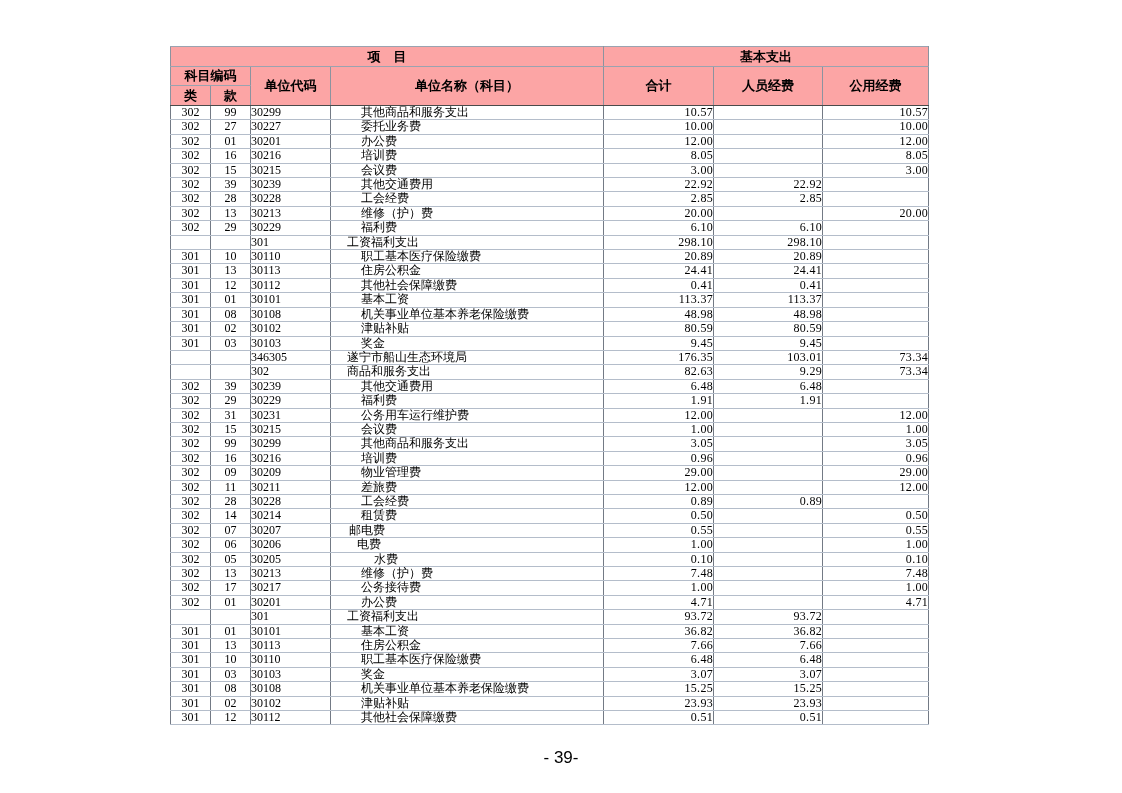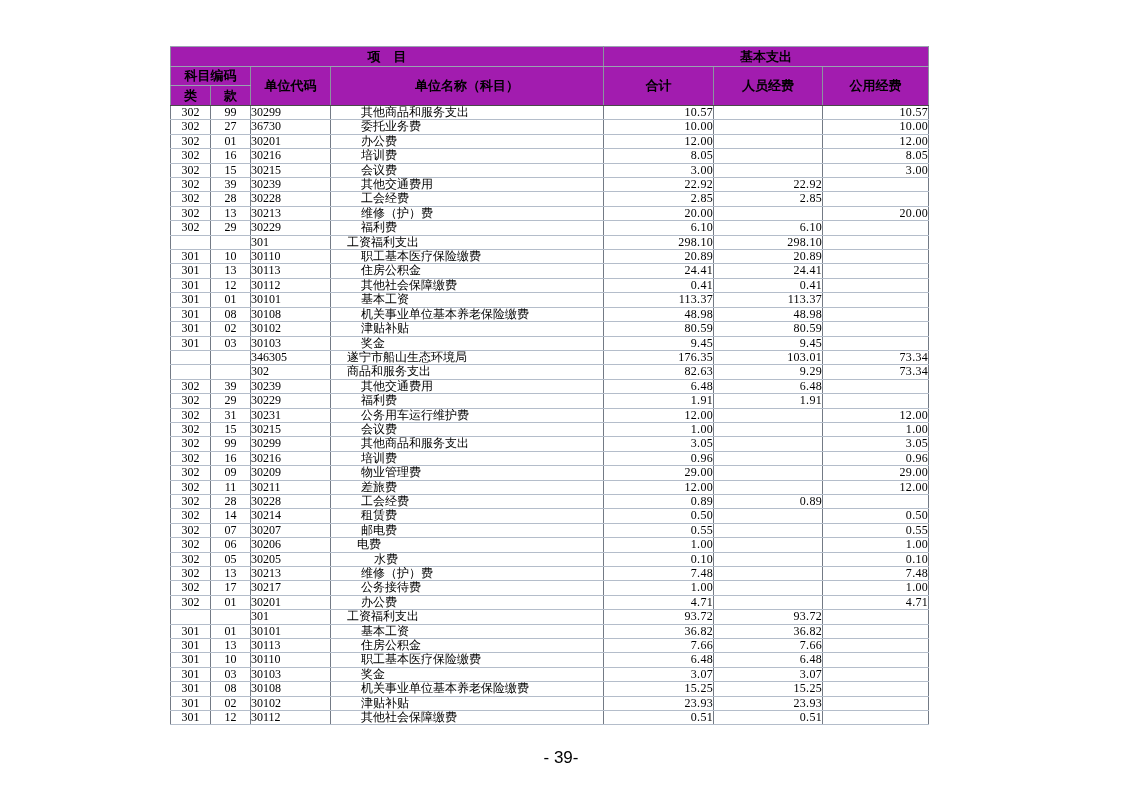--- a/index.html
+++ b/index.html
@@ -29,21 +29,21 @@
     padding: 0;
     overflow: hidden;
     white-space: nowrap;
     border: 1px solid;
     border-top-color: #b4bdca;
     border-bottom-color: #b4bdca;
     border-left-color: #737a85;
     border-right-color: #737a85;
   }
   .budget-table thead th {
-    background: #a21caf;
+    background: #fca5a5;
     font-weight: bold;
     font-size: 13px;
     text-align: center;
     border-left-color: #8b939f;
     border-right-color: #8b939f;
     border-top-color: #9aa3b0;
     border-bottom-color: #9aa3b0;
   }
   .budget-table thead tr.hdr-row1 th { height: 19px; }
   .budget-table thead tr.hdr-row2 th { height: 16px; }
@@ -108,21 +108,21 @@
           <td class="c-item">99</td>
           <td class="c-code">30299</td>
           <td class="c-name" style="padding-left: 30px;">其他商品和服务支出</td>
           <td class="c-amt">10.57</td>
           <td class="c-amt"></td>
           <td class="c-amt">10.57</td>
         </tr>
         <tr>
           <td class="c-cls">302</td>
           <td class="c-item">27</td>
-          <td class="c-code">36730</td>
+          <td class="c-code">30227</td>
           <td class="c-name" style="padding-left: 30px;">委托业务费</td>
           <td class="c-amt">10.00</td>
           <td class="c-amt"></td>
           <td class="c-amt">10.00</td>
         </tr>
         <tr>
           <td class="c-cls">302</td>
           <td class="c-item">01</td>
           <td class="c-code">30201</td>
           <td class="c-name" style="padding-left: 30px;">办公费</td>
@@ -361,21 +361,21 @@
           <td class="c-code">30214</td>
           <td class="c-name" style="padding-left: 30px;">租赁费</td>
           <td class="c-amt">0.50</td>
           <td class="c-amt"></td>
           <td class="c-amt">0.50</td>
         </tr>
         <tr>
           <td class="c-cls">302</td>
           <td class="c-item">07</td>
           <td class="c-code">30207</td>
-          <td class="c-name" style="padding-left: 30px; margin-left: 28px;">邮电费</td>
+          <td class="c-name" style="padding-left: 18px; margin-left: 28px;">邮电费</td>
           <td class="c-amt">0.55</td>
           <td class="c-amt"></td>
           <td class="c-amt">0.55</td>
         </tr>
         <tr>
           <td class="c-cls">302</td>
           <td class="c-item">06</td>
           <td class="c-code">30206</td>
           <td class="c-name" style="padding-left: 26px;">电费</td>
           <td class="c-amt">1.00</td>

